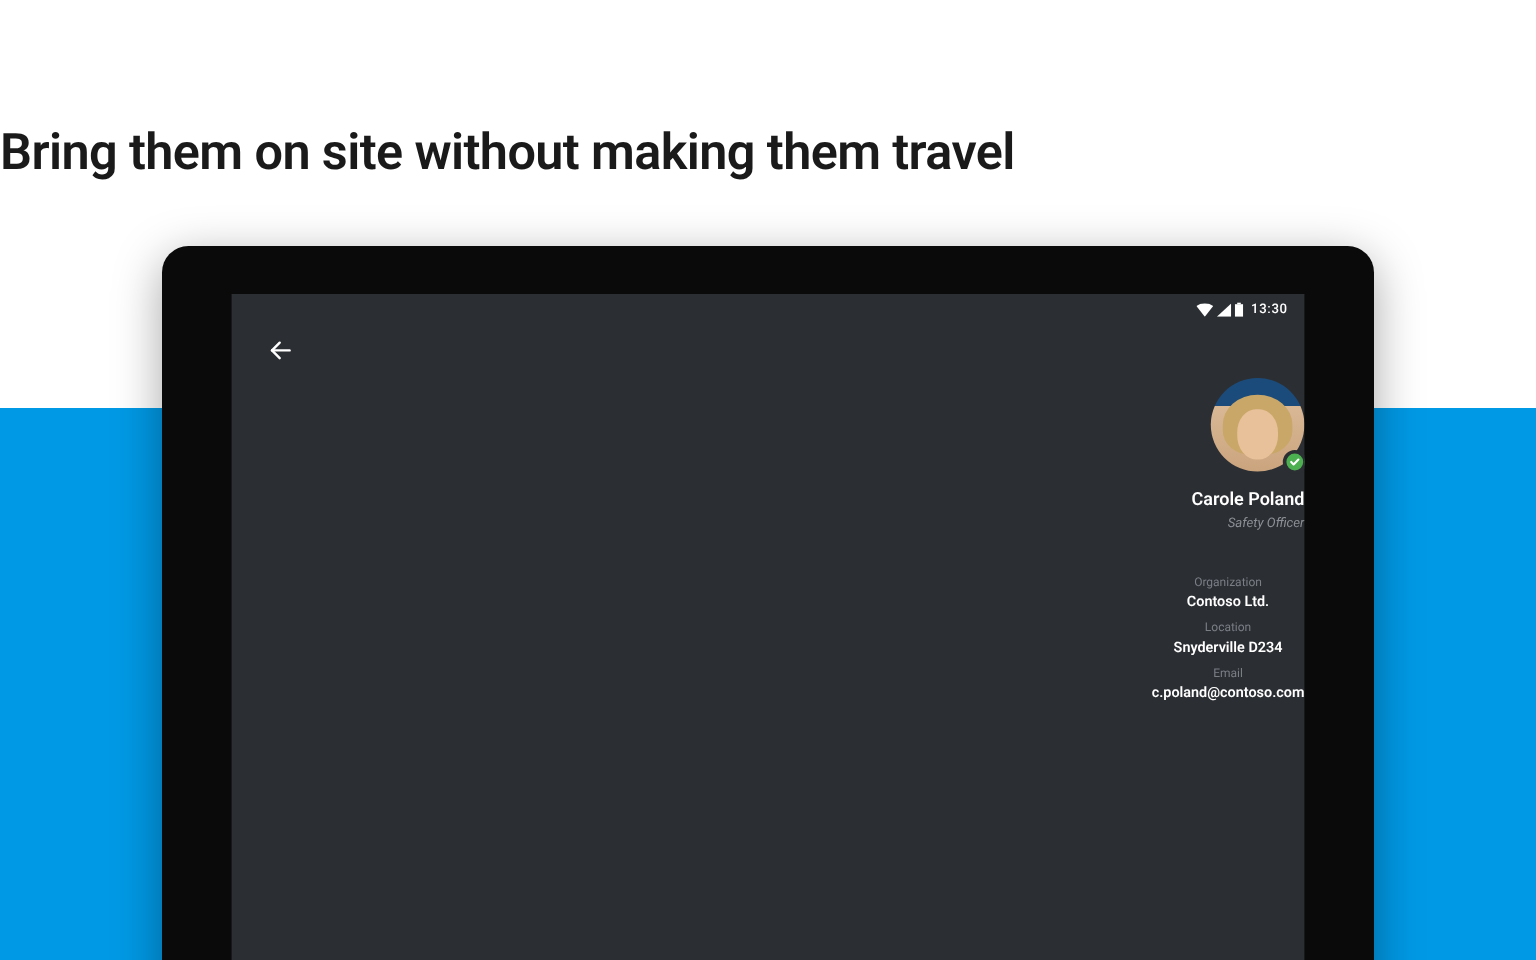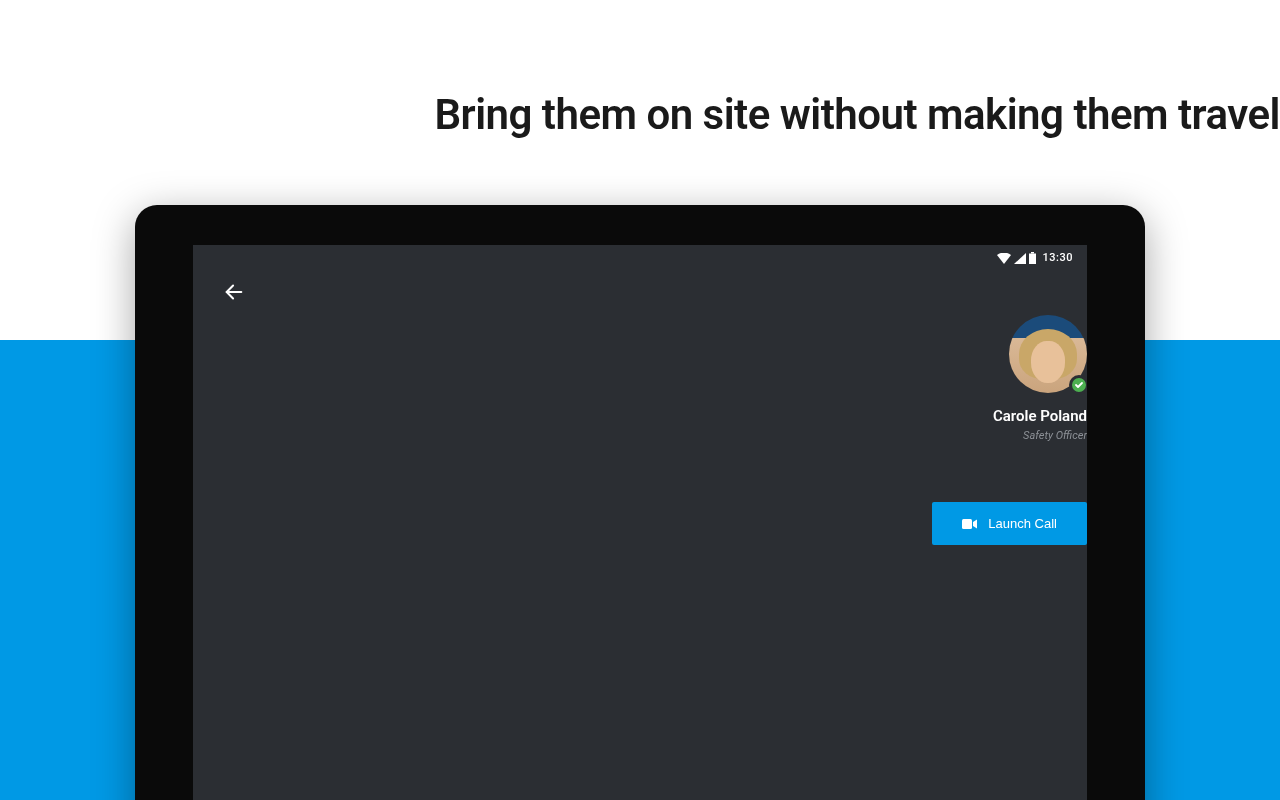--- a/index.html
+++ b/index.html
@@ -14,24 +14,24 @@
     .blue-band {
       position: absolute;
       left: 0;
       right: 0;
       top: 340px;
       bottom: 0;
       background: #0099e5;
     }
     .headline {
       position: absolute;
-      top: 90px;
+      top: 103px;
       left: 0;
       right: 0;
-      text-align: right;
+      text-align: left;
       font-size: 42px;
       font-weight: 600;
       color: #1a1a1a;
       letter-spacing: -0.5px;
     }
     .tablet {
       position: absolute;
       left: 50%;
       top: 205px;
       transform: translateX(-50%);
@@ -224,26 +224,25 @@
         <div class="presence-dot">
           <svg width="10" height="10" viewBox="0 0 10 10">
               <polyline points="2,5 4,7 8,3" fill="none" stroke="#fff" stroke-width="1.8" stroke-linecap="round" stroke-linejoin="round"></polyline>
             </svg>
         </div>
       </div>
 
       <div class="contact-name">Carole Poland</div>
       <div class="contact-role">Safety Officer</div>
 
-
-      <button class="launch-btn">
-        <span>
-          <svg width="16" height="12" viewBox="0 0 16 12">
-              <rect x="0" y="1" width="10" height="10" rx="1.5" fill="#fff"></rect>
-              <path d="M11 4 L15 1.5 L15 10.5 L11 8 Z" fill="#fff"></path>
-            </svg>
-        </span>
-        <span>Launch Call</span>
-      </button>
+      <div class="details">
+        <div class="detail-label">Organization</div>
+        <div class="detail-value">Contoso Ltd.</div>
+        <div class="detail-label">Location</div>
+        <div class="detail-value">Snyderville D234</div>
+        <div class="detail-label">Email</div>
+        <div class="detail-value">c.poland@contoso.com</div>
+      </div>
+
     </div>
 
   </div>
 </div>
 
 </body></html>

